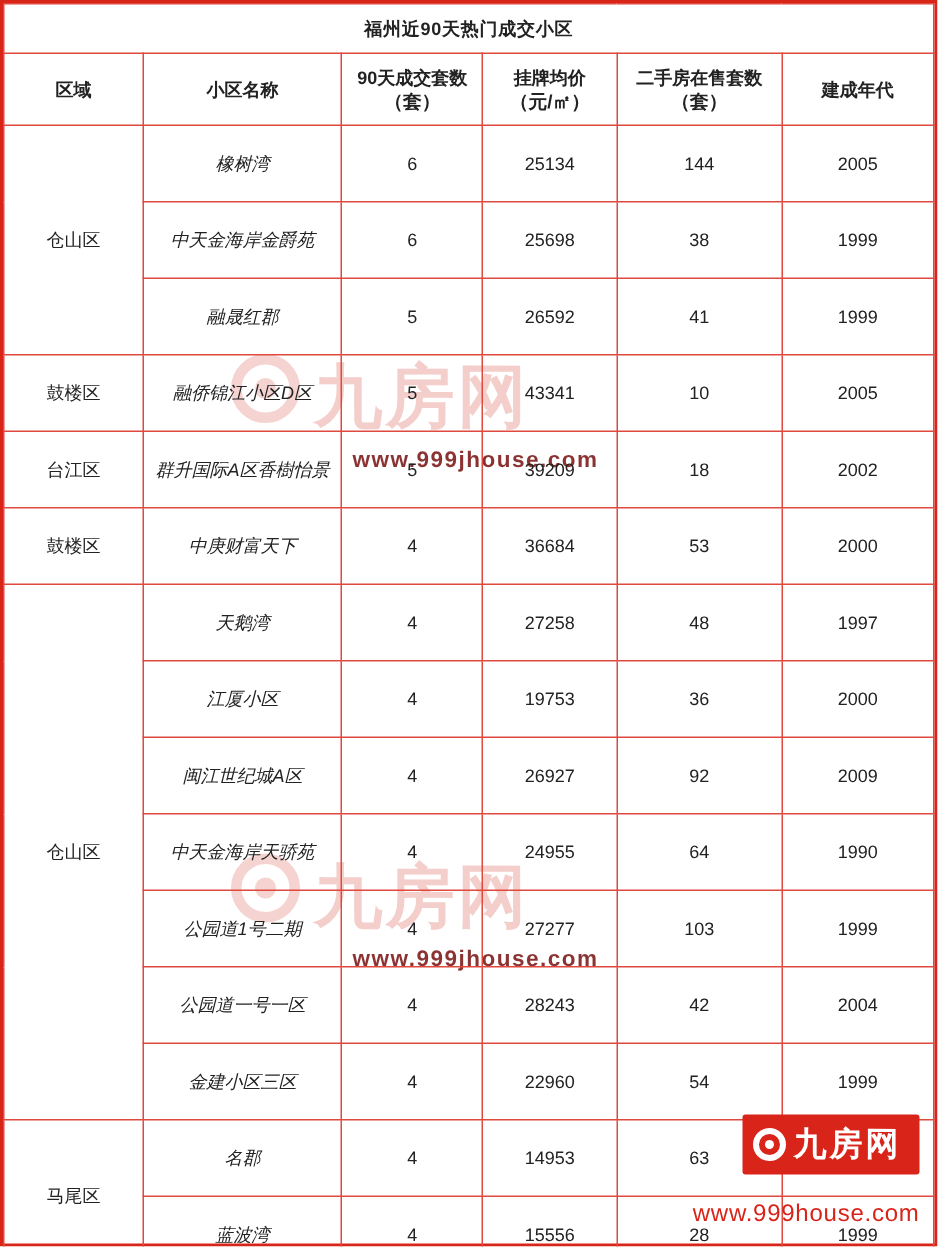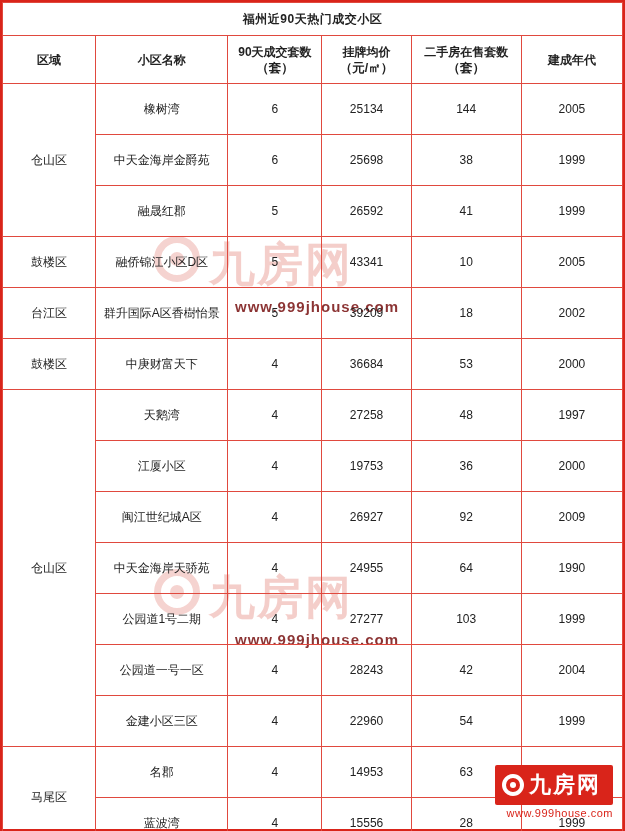--- a/index.html
+++ b/index.html
@@ -60,20 +60,21 @@
     font-size: 12.5px;
   }
   td.region-cell {
     font-size: 12.5px;
     color: #222;
     background: transparent;
   }
   td.name-cell {
     font-size: 12.5px;
     color: #222;
+    font-style: italic;
   }
   td.num-cell {
     font-size: 12px;
     color: #222;
   }
   .data-row td {
     height: 48px;
   }
   
   .wm {
@@ -162,22 +163,22 @@
     width: 6px;
     height: 6px;
     background: #ffffff;
     border-radius: 50%;
     left: 4px;
     top: 4px;
   }
   .logo-url {
     display: block;
     color: #d9241a;
-    font-size: 11px;
-    margin-top: 2px;
+    font-size: 16px;
+    margin-top: 18px;
     letter-spacing: 0.5px;
   }
 </style>
 </head>
 <body>
 
 <div id="page">
 
   <div class="wm wm1">
     <div class="wm-inner">

